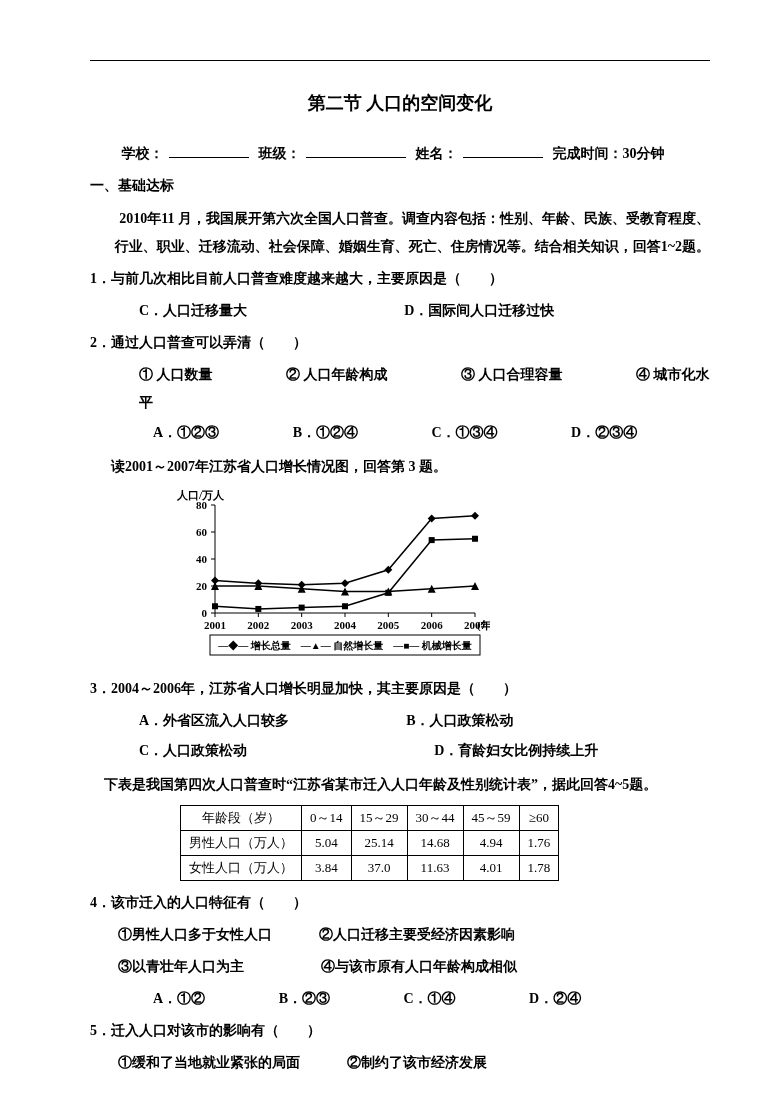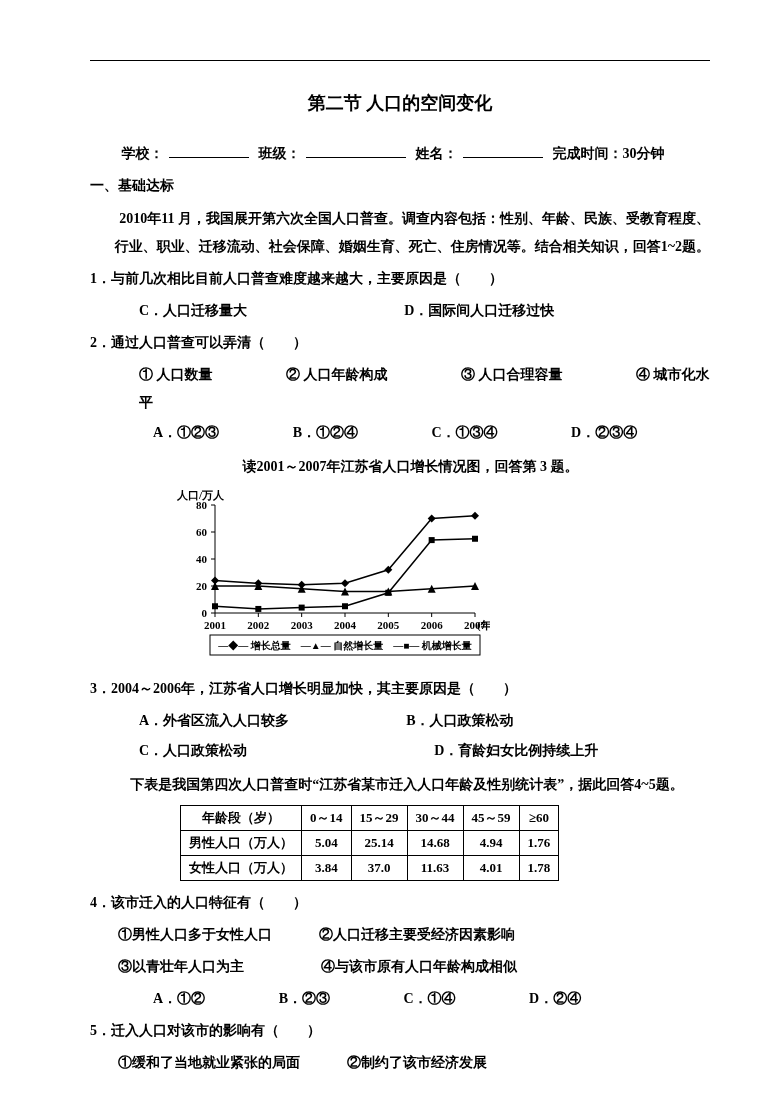--- a/index.html
+++ b/index.html
@@ -64,29 +64,28 @@
     line-height: 2.0;
     font-weight: bold;
   }
   .inline-gap-s { display:inline-block; width: 40px; }
   .inline-gap-m { display:inline-block; width: 70px; }
   .inline-gap-l { display:inline-block; width: 110px; }
   .caption {
     line-height: 2.0;
     margin: 6px 0 2px 1.5em;
     font-weight: bold;
-    text-align: center;
   }
   .chart {
     margin: 4px 0 6px 70px;
   }
   .data-table {
     border-collapse: collapse;
     margin: 6px 3px 8px 90px;
-    font-weight: bold;
+    font-weight: normal;
   }
   .data-table td {
     border: 1.4px solid #000;
     padding: 3px 8px;
     text-align: center;
     font-size: 13px;
     white-space: nowrap;
   }
   .subopts {
     margin: 4px 0 4px 2em;

